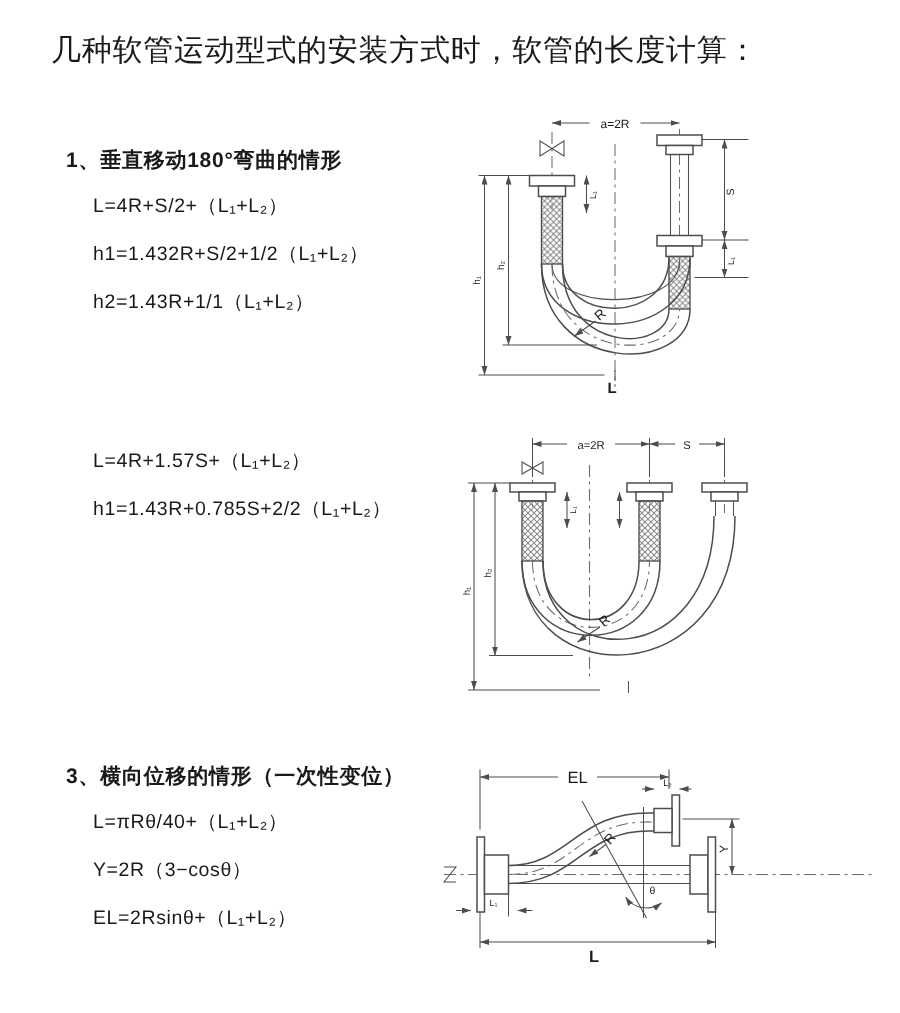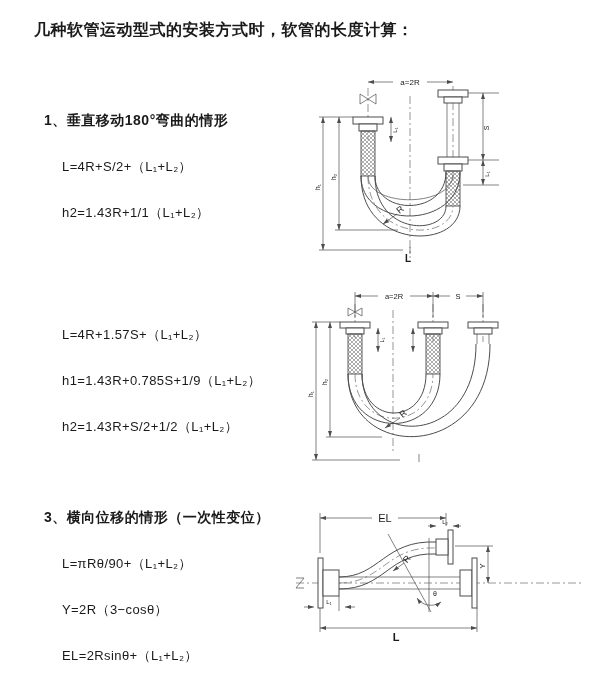--- a/index.html
+++ b/index.html
@@ -1,24 +1,24 @@
 <!DOCTYPE html>
 <html><head>
 <meta charset="utf-8">
 <style>
   html,body{margin:0;padding:0;}
   body{
     width:600px;height:675px;background:#ffffff;position:relative;overflow:hidden;
     font-family:"Liberation Sans","DejaVu Sans",sans-serif;color:#1a1a1a;
   }
-  .page-title{position:absolute;left:34px;top:20px;font-size:16px;font-weight:bold;letter-spacing:0.5px;}
+  .page-title{position:absolute;left:34px;top:20px;font-size:20px;font-weight:normal;letter-spacing:0.5px;}
   .section{position:absolute;left:44px;}
-  .sec1{top:112px;} .sec2{top:298px;} .sec3{top:509px;}
+  .sec1{top:98px;} .sec2{top:298px;} .sec3{top:509px;}
   .sec-heading{font-size:14px;font-weight:bold;letter-spacing:0.5px;margin-bottom:12px;white-space:nowrap;}
-  .formula{font-size:13px;margin-left:18px;margin-bottom:14px;letter-spacing:0.4px;white-space:nowrap;margin-top:28px;}
+  .formula{font-size:13px;margin-left:18px;margin-bottom:14px;letter-spacing:0.4px;white-space:nowrap;}
   .diagram{position:absolute;}
   .dg1{left:303px;top:62px;}
   .dg2{left:300px;top:282px;}
   .dg3{left:288px;top:498px;}
   svg{display:block;}
   svg text{font-family:"Liberation Sans","DejaVu Sans",sans-serif;fill:#1a1a1a;}
   .ln{stroke:#4d4d4d;stroke-width:1;fill:none;}
   .thin{stroke:#4d4d4d;stroke-width:0.7;fill:none;}
   .dim{stroke:#4d4d4d;stroke-width:0.7;fill:none;}
   .cl{stroke:#6a6a6a;stroke-width:0.7;fill:none;stroke-dasharray:8,3,2,3;}
@@ -26,32 +26,32 @@
   .braid{stroke:#4d4d4d;stroke-width:0.9;}
 </style>
 </head>
 <body>
 
 <div class="page-title">几种软管运动型式的安装方式时，软管的长度计算：</div>
 
 <div class="section sec1">
   <div class="sec-heading">1、垂直移动180°弯曲的情形</div>
   <div class="formula">L=4R+S/2+（L₁+L₂）</div>
+  <div class="formula">h1=1.432R+S/2+1/2（L₁+L₂）</div>
   <div class="formula">h2=1.43R+1/1（L₁+L₂）</div>
 </div>
 
 <div class="section sec2">
   <div class="formula">L=4R+1.57S+（L₁+L₂）</div>
-  <div class="formula">h1=1.43R+0.785S+1/9（L₁+L₂）</div>
-  <div class="formula">h2=1.43R+S/2+1/2（L₁+L₂）</div>
+  <div class="formula">h1=1.43R+0.785S+2/2（L₁+L₂）</div>
 </div>
 
 <div class="section sec3">
   <div class="sec-heading">3、横向位移的情形（一次性变位）</div>
-  <div class="formula">L=πRθ/90+（L₁+L₂）</div>
+  <div class="formula">L=πRθ/40+（L₁+L₂）</div>
   <div class="formula">Y=2R（3−cosθ）</div>
   <div class="formula">EL=2Rsinθ+（L₁+L₂）</div>
 </div>
 
 <div class="diagram dg1">
 <svg width="262" height="202" viewBox="0 0 262 202">
   <defs>
     <marker id="arr1" markerUnits="userSpaceOnUse" markerWidth="7" markerHeight="5" refX="6" refY="2" orient="auto-start-reverse">
       <path d="M0,0 L6,2 L0,4 z" fill="#4d4d4d"></path>
     </marker>

